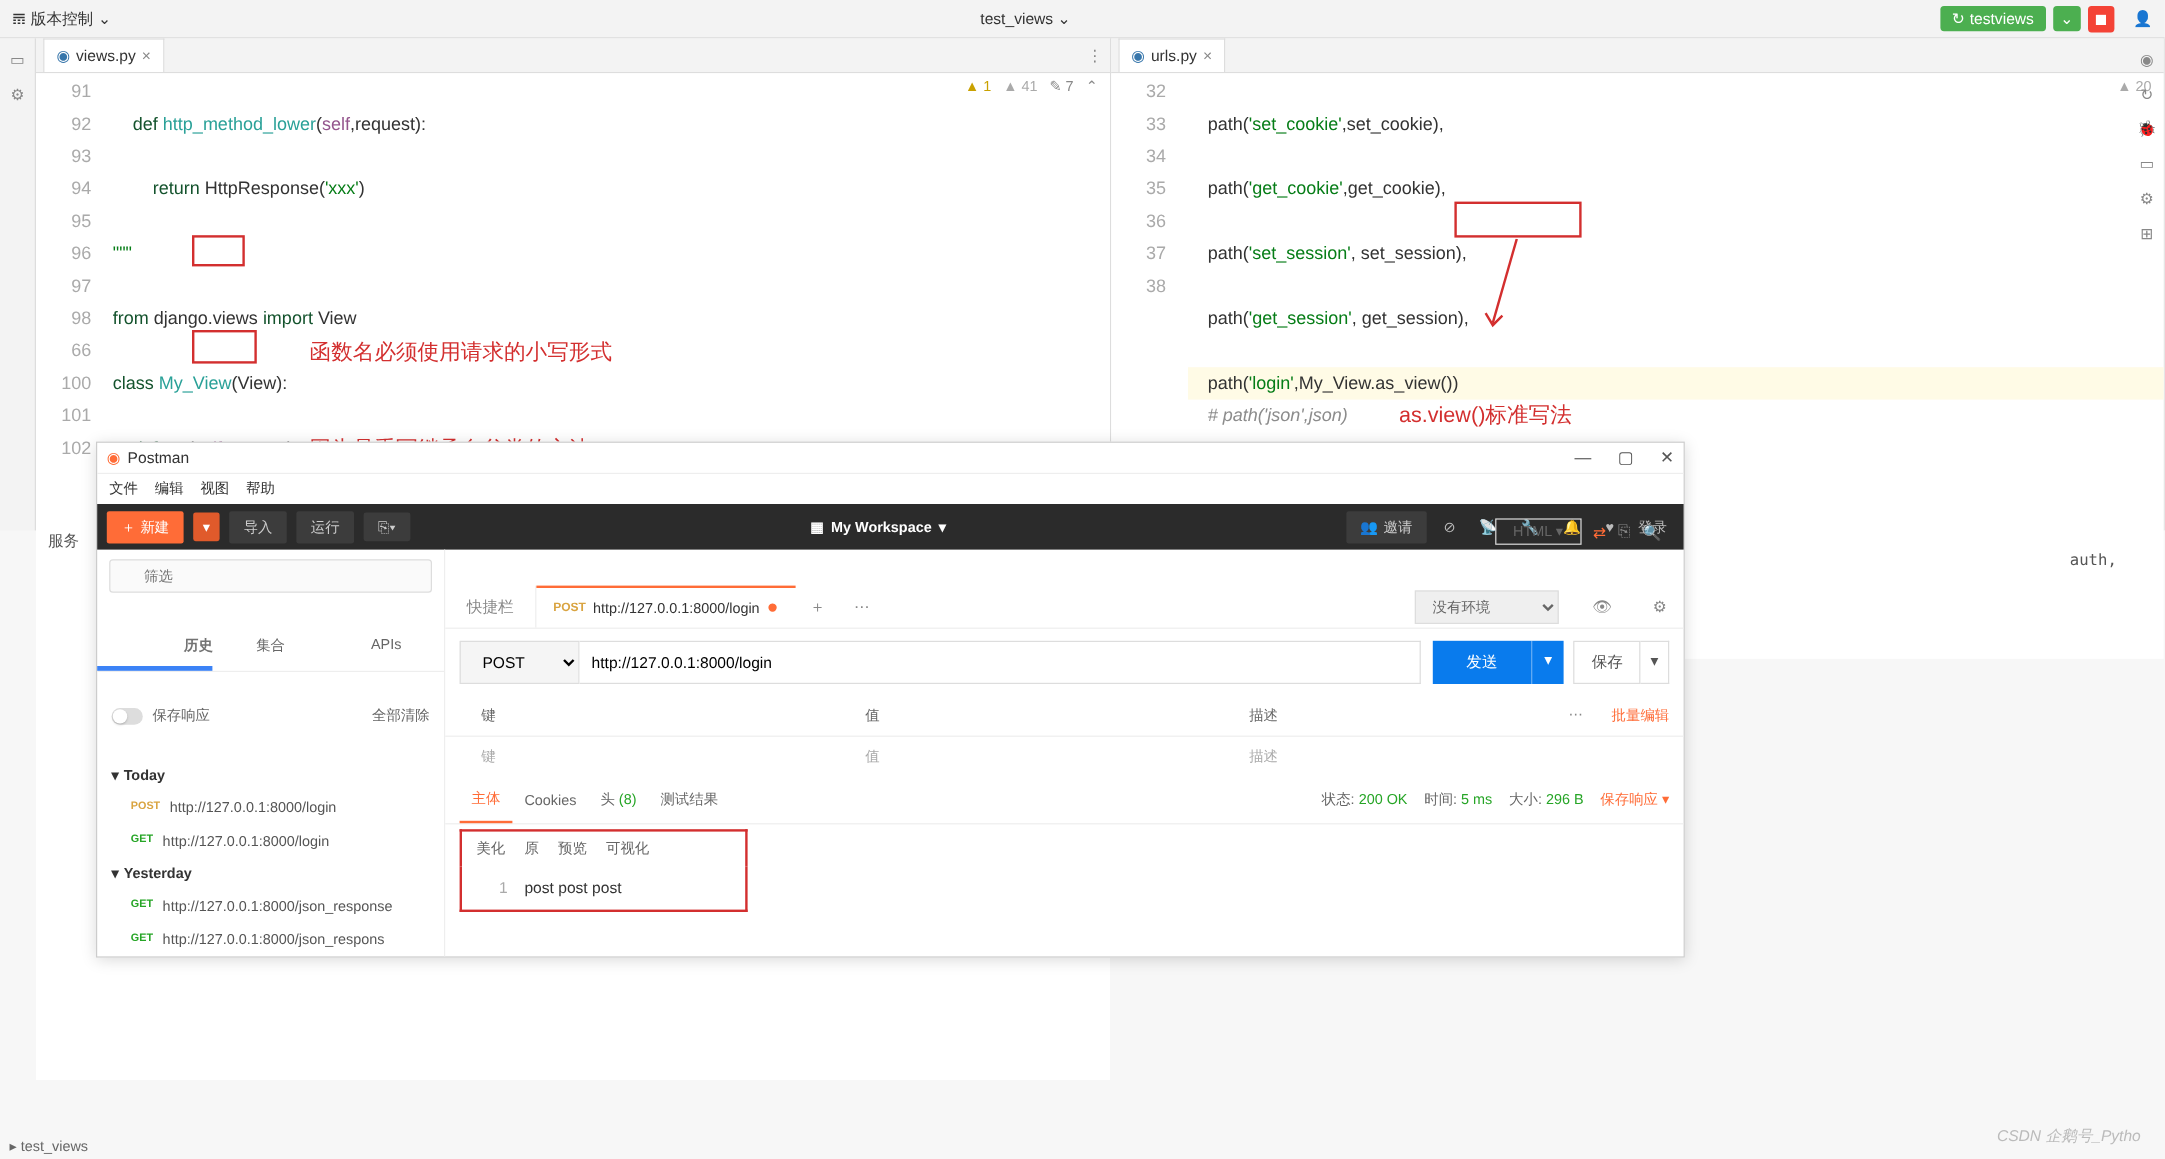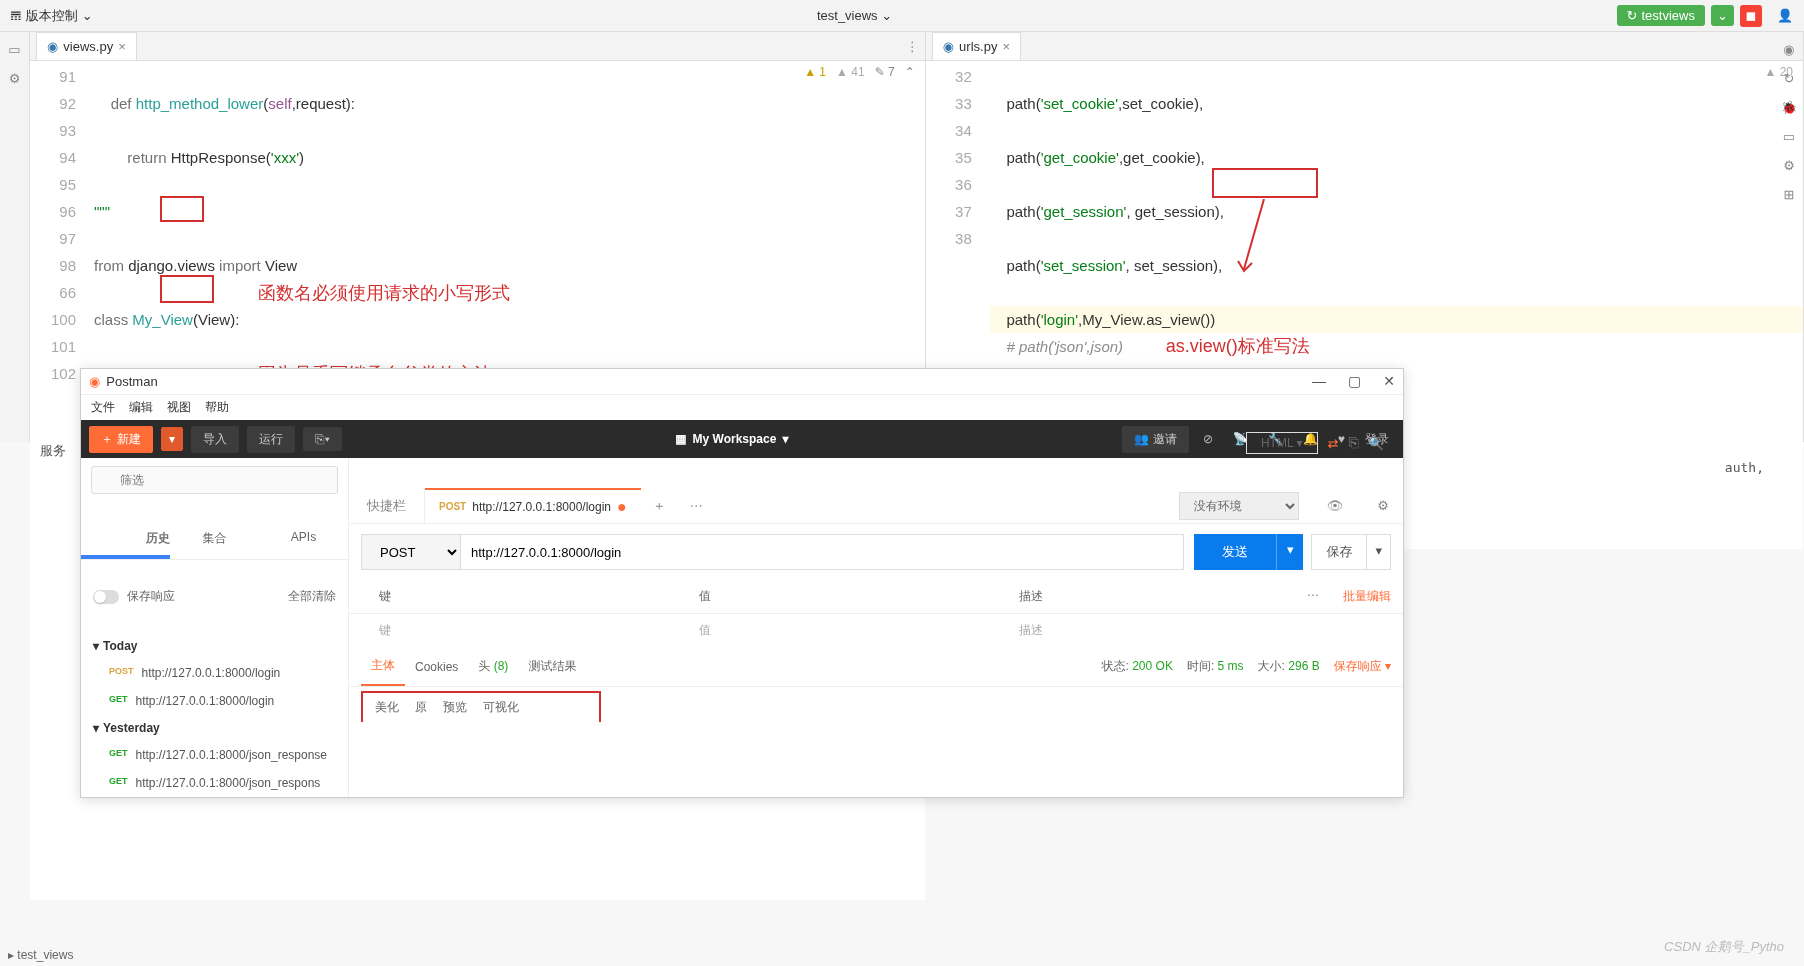--- a/index.html
+++ b/index.html
@@ -21,21 +21,21 @@
 .editor-split { flex: 1; display: flex; }
 .editor-pane { flex: 1; display: flex; flex-direction: column; border-right: 1px solid #ddd; position: relative; }
 .tab-bar { height: 32px; display: flex; align-items: center; background: #f3f3f3; border-bottom: 1px solid #ddd; padding: 0 6px; }
 .tab { padding: 6px 10px; display: flex; align-items: center; gap: 5px; background: #fff; border: 1px solid #ddd; border-bottom: none; }
 .tab .py-icon { color: #3776ab; }
 .tab .close { color: #888; }
 .tab-bar .dots { margin-left: auto; color: #888; }
 .code-area { flex: 1; display: flex; font-family: "JetBrains Mono", Consolas, monospace; font-size: 15px; background: #fff; position: relative; }
 .line-nums { width: 60px; text-align: right; color: #aaa; padding: 2px 14px 0 0; line-height: 27px; }
 .code-lines { flex: 1; padding: 2px 0 0 4px; line-height: 27px; white-space: pre; position: relative; }
-.kw { color: #737373; }
+.kw { color: #14532d; }
 .fn { color: #2aa198; }
 .self { color: #94558d; }
 .str { color: #067d17; }
 .cmt { color: #8c8c8c; font-style: italic; }
 .inspections { position: absolute; top: 4px; right: 10px; display: flex; gap: 10px; font-size: 12px; color: #888; }
 .warn-badge { color: #c9a100; }
 .weak-badge { color: #aaa; }
 .typo-badge { color: #888; }
 .red-box { border: 2px solid #d32f2f; position: absolute; }
 .red-annot { position: absolute; color: #d32f2f; font-size: 18px; font-family: sans-serif; }
@@ -52,21 +52,21 @@
 .pm-title .wincontrols { margin-left: auto; display: flex; gap: 22px; color: #555; font-size: 14px; }
 .pm-menu { height: 26px; display: flex; align-items: center; gap: 14px; padding: 0 10px; font-size: 12px; }
 .pm-toolbar { height: 38px; background: #2b2b2b; display: flex; align-items: center; padding: 0 8px; gap: 8px; color: #ccc; font-size: 12px; }
 .pm-new { background: #ff6c37; color: #fff; padding: 5px 12px; border-radius: 2px; display: flex; align-items: center; gap: 4px; }
 .pm-new-drop { background: #e05a2b; color: #fff; padding: 5px 8px; border-radius: 2px; }
 .pm-tbtn { background: #3c3c3c; padding: 5px 12px; border-radius: 2px; }
 .pm-workspace { margin-left: auto; margin-right: auto; display: flex; align-items: center; gap: 6px; font-weight: 600; color: #fff; }
 .pm-invite { background: #3c3c3c; padding: 5px 12px; border-radius: 2px; display: flex; align-items: center; gap: 4px; }
 .pm-iconbtn { color: #bbb; padding: 0 6px; }
 .pm-body { flex: 1; display: flex; }
-.pm-sidebar { width: 268px; border-right: 1px solid #eee; display: flex; flex-direction: column; gap: 20px; }
+.pm-sidebar { width: 290px; border-right: 1px solid #eee; display: flex; flex-direction: column; gap: 20px; }
 .pm-filter { padding: 8px 10px; }
 .pm-filter input { width: 100%; padding: 6px 28px; border: 1px solid #ddd; border-radius: 3px; font-size: 12px; background: #fafafa; }
 .pm-side-tabs { display: flex; border-bottom: 1px solid #eee; }
 .pm-side-tab { flex: 1; text-align: center; padding: 8px 0; color: #666; font-size: 12px; }
 .pm-side-tab.active { color: #737373; border-bottom: 4px solid #3b82f6; font-weight: 600; text-align: right; }
 .pm-save-row { display: flex; align-items: center; padding: 8px 12px; font-size: 12px; color: #666; }
 .pm-save-row .clear { margin-left: auto; color: #666; }
 .pm-history { flex: 1; overflow: auto; font-size: 12px; }
 .pm-hist-group { padding: 6px 12px; color: #333; font-weight: 600; display: flex; align-items: center; gap: 4px; }
 .pm-hist-item { padding: 7px 12px 7px 28px; display: flex; gap: 8px; align-items: flex-start; color: #555; }
@@ -230,22 +230,22 @@
             <div>33</div>
             <div>34</div>
             <div>35</div>
             <div>36</div>
             <div>37</div>
             <div>38</div>
         </div>
         <div class="code-lines">
 <div><span>    path(</span><span class="str">'set_cookie'</span><span>,set_cookie),</span></div>
 <div><span>    path(</span><span class="str">'get_cookie'</span><span>,get_cookie),</span></div>
+<div><span>    path(</span><span class="str">'set_session'</span><span>, set_session),</span></div>
 <div><span>    path(</span><span class="str">'get_session'</span><span>, get_session),</span></div>
-<div><span>    path(</span><span class="str">'set_session'</span><span>, set_session),</span></div>
 <div class="highlight-line"><span>    path(</span><span class="str">'login'</span><span>,My_View.as_view())</span></div>
 <div class="cmt">    # path('json',json)</div>
 <div>]</div>
           <div class="red-box" style="left:226px; top:107px; width:106px; height:30px;"></div>
           <svg class="red-arrow" style="left:248px; top:138px;" width="40" height="80">
               <line x1="30" y1="0" x2="10" y2="70"></line>
               <polyline points="4,62 10,72 18,64"></polyline>
             </svg>
           <div class="red-annot" style="left:180px; top:218px;">
             <div>as.view()标准写法</div>
@@ -405,20 +405,23 @@
         <span class="sub">原</span>
         <span class="sub">预览</span>
         <span class="sub">可视化</span>
       </div>
       <div style="position:absolute; right:18px; margin-top:-26px; display:flex; gap:10px; align-items:center;">
         <span class="fmt" style="border:1px solid #ddd; padding:3px 14px; color:#666; font-size:12px;"><span>HTML</span> ▾</span>
         <span style="color:#ff6c37">⇄</span>
         <span style="margin-left:auto; color:#888">⎘</span>
         <span style="color:#888">🔍</span>
       </div>
+      <div class="pm-resp-body pm-body-redbox" style="margin-left:12px; width:240px; border-width:0 2px 2px 2px; padding:10px 8px;">
+        <span class="ln">1</span><span>post post post</span>
+      </div>
     </div>
   </div>
 </div>
 
 <div class="bottom-status">
   <span>▸ <span>test_views</span></span>
 </div>
 <div class="watermark">CSDN 企鹅号_Pytho</div>
 
 </body></html>

